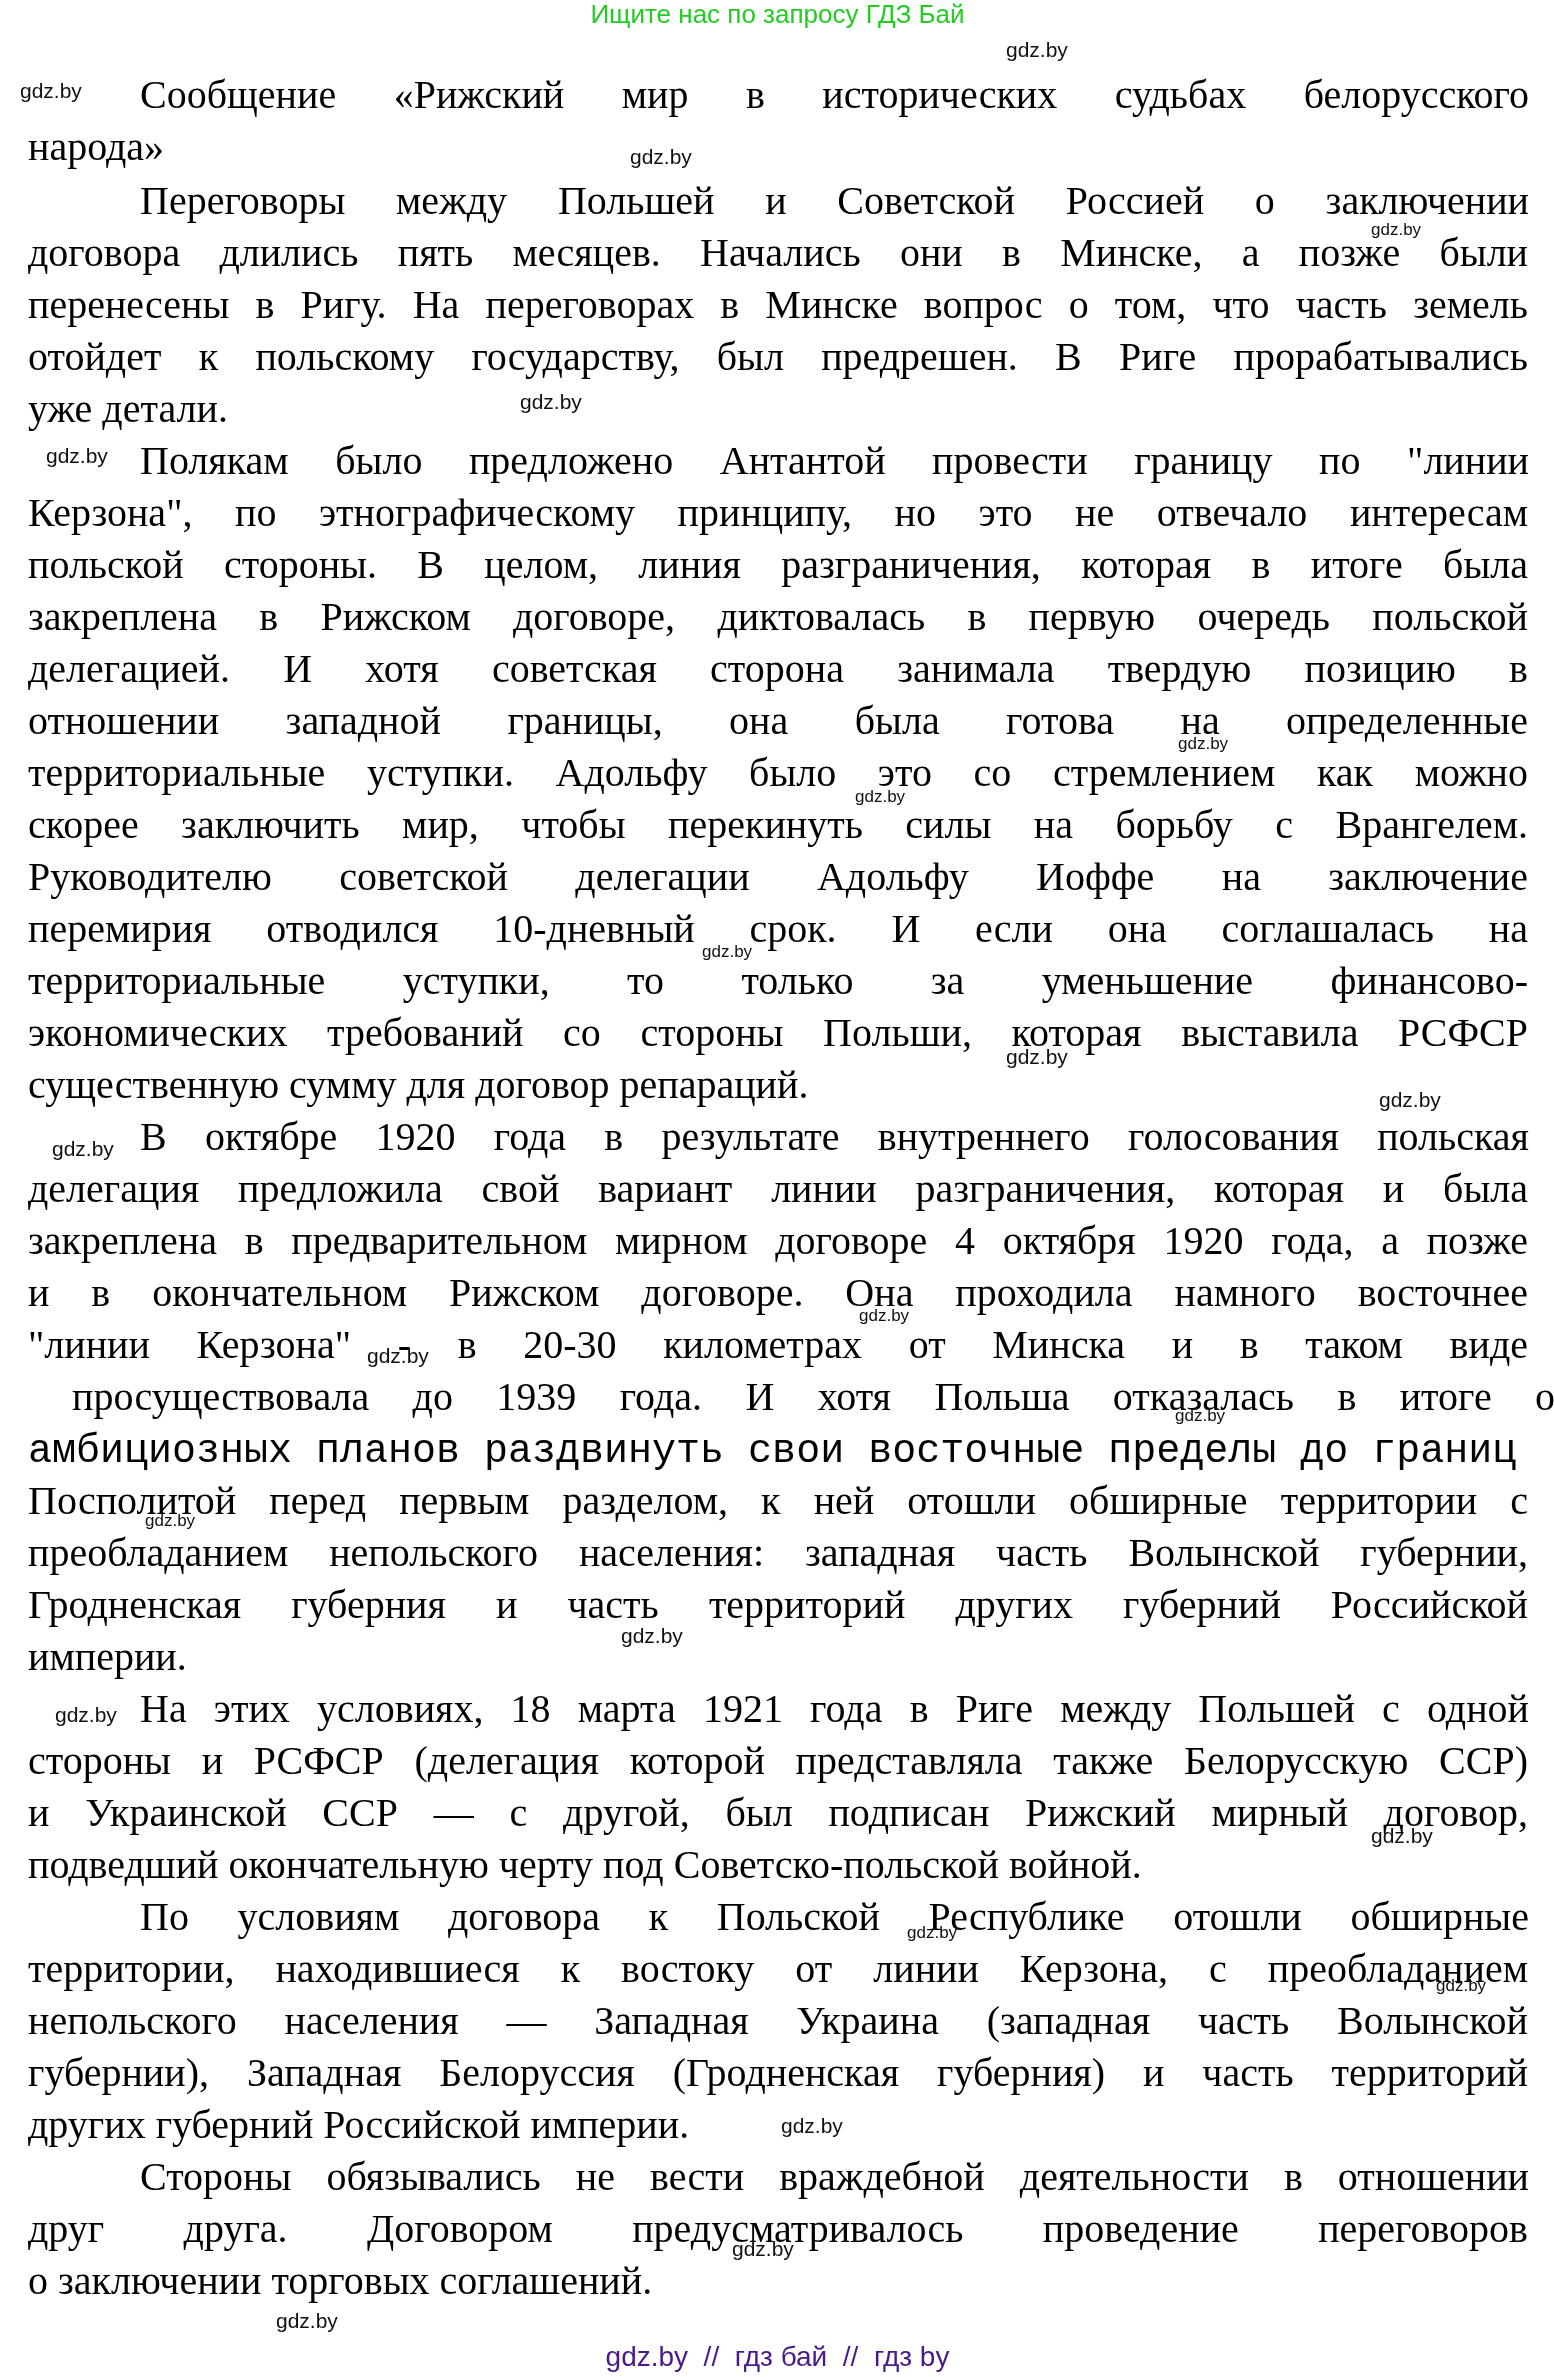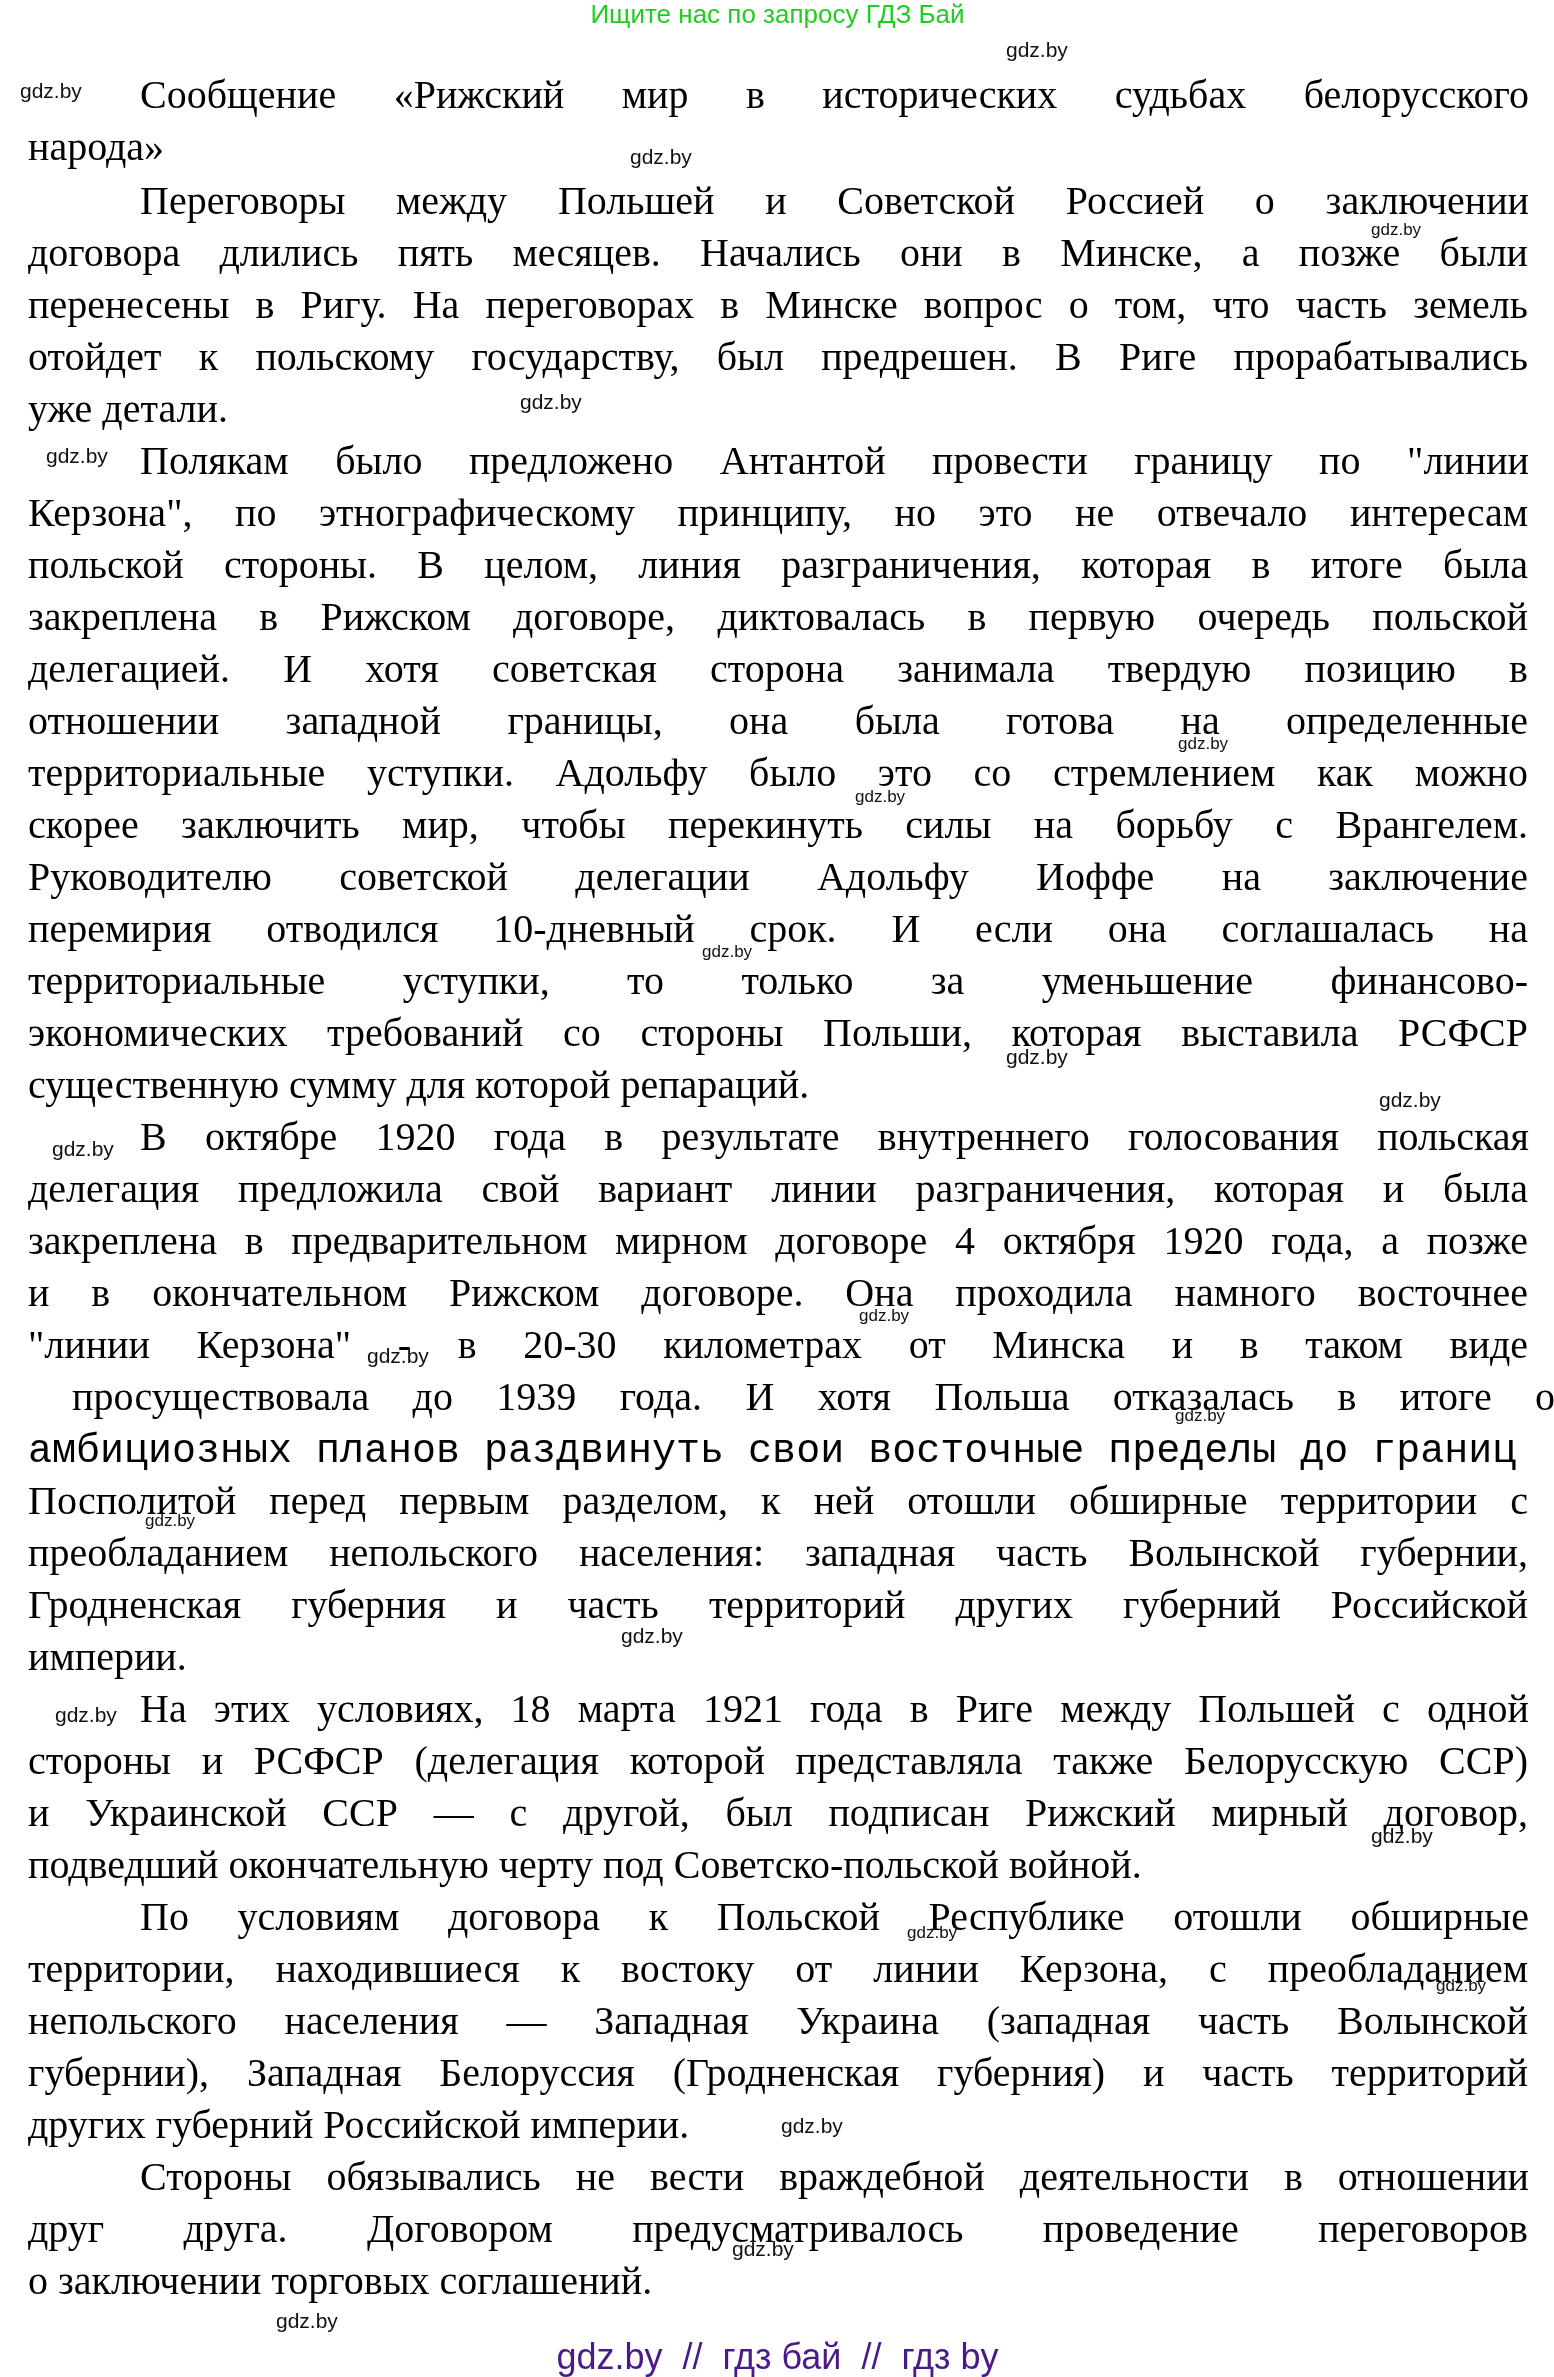--- a/index.html
+++ b/index.html
@@ -5,21 +5,21 @@
   html, body { margin: 0; padding: 0; background: #ffffff; }
   body { width: 1555px; height: 2377px; position: relative; overflow: hidden; }
   .page { position: absolute; left: 0; top: 0; width: 1555px; height: 2147px; }
   .top-banner {
     position: absolute; top: 0; left: 0; width: 1555px; text-align: center;
     font-family: "Liberation Sans", sans-serif; font-size: 26px; color: #22cc22;
     line-height: 28px;
   }
   .bottom-banner {
     position: absolute; top: 2341px; left: 0; width: 1555px; text-align: center;
-    font-family: "Liberation Sans", sans-serif; font-size: 36px; color: #4b1a8a;
+    font-family: "Liberation Sans", sans-serif; font-size: 28px; color: #4b1a8a;
     line-height: 31px; white-space: pre;
   }
   .text {
     position: absolute; left: 28px; width: 1500px;
     font-family: "Liberation Serif", serif; font-size: 40px; color: #000;
     line-height: 52px; text-align: justify; text-align-last: left;
     transform: scaleX(1.0);
   }
   .line {
     display: block; width: 1500px; height: 52px; white-space: nowrap;
@@ -57,21 +57,21 @@
     <span class="line" style="white-space: normal; overflow: hidden;"><span style="white-space: nowrap; word-spacing: 0px;">польской стороны. В целом, линия разграничения, которая в итоге была</span></span>
     <span class="line" style="white-space: normal; overflow: hidden;"><span style="white-space: nowrap; word-spacing: 0px;">закреплена в Рижском договоре, диктовалась в первую очередь польской</span></span>
     <span class="line" style="white-space: normal; overflow: hidden;"><span style="white-space: nowrap; word-spacing: 0px;">делегацией. И хотя советская сторона занимала твердую позицию в</span></span>
     <span class="line" style="white-space: normal; overflow: hidden;"><span style="white-space: nowrap; word-spacing: 0px;">отношении западной границы, она была готова на определенные</span></span>
     <span class="line" style="white-space: normal; overflow: hidden;"><span style="white-space: nowrap; word-spacing: 0px;">территориальные уступки. Адольфу было это со стремлением как можно</span></span>
     <span class="line" style="white-space: normal; overflow: hidden;"><span style="white-space: nowrap; word-spacing: 0px;">скорее заключить мир, чтобы перекинуть силы на борьбу с Врангелем.</span></span>
     <span class="line" style="white-space: normal; overflow: hidden;"><span style="white-space: nowrap; word-spacing: 0px;">Руководителю советской делегации Адольфу Иоффе на заключение</span></span>
     <span class="line" style="white-space: normal; overflow: hidden;"><span style="white-space: nowrap; word-spacing: 0px;">перемирия отводился 10-дневный срок. И если она соглашалась на</span></span>
     <span class="line" style="white-space: normal; overflow: hidden;"><span style="white-space: nowrap; word-spacing: 0px;">территориальные уступки, то только за уменьшение финансово-</span></span>
     <span class="line" style="white-space: normal; overflow: hidden;"><span style="white-space: nowrap; word-spacing: 0px;">экономических требований со стороны Польши, которая выставила РСФСР</span></span>
-    <span class="line last">существенную сумму для которой репараций.</span>
+    <span class="line last">существенную сумму для договор репараций.</span>
   </div>
 
   <div class="text" style="top:1111px;">
     <span class="line indent" style="white-space: normal; overflow: hidden;"><span style="white-space: nowrap; word-spacing: 0px;">В октябре 1920 года в результате внутреннего голосования польская</span></span>
     <span class="line" style="white-space: normal; overflow: hidden;"><span style="white-space: nowrap; word-spacing: 0px;">делегация предложила свой вариант линии разграничения, которая и была</span></span>
     <span class="line" style="white-space: normal; overflow: hidden;"><span style="white-space: nowrap; word-spacing: 0px;">закреплена в предварительном мирном договоре 4 октября 1920 года, а позже</span></span>
     <span class="line" style="white-space: normal; overflow: hidden;"><span style="white-space: nowrap; word-spacing: 0px;">и в окончательном Рижском договоре. Она проходила намного восточнее</span></span>
     <span class="line" style="white-space: normal; overflow: hidden;"><span style="white-space: nowrap; word-spacing: 0px;">"линии Керзона" - в 20-30 километрах от Минска и в таком виде</span></span>
     <span class="line" style="white-space: normal; overflow: hidden; margin-left: 44px;"><span style="white-space: nowrap; word-spacing: 0px;">просуществовала до 1939 года. И хотя Польша отказалась в итоге от</span></span>
     <span class="line" style="white-space: normal; overflow: hidden;"><span style="white-space: nowrap; word-spacing: 0px; font-family: Liberation Mono, monospace;">амбициозных планов раздвинуть свои восточные пределы до границ Речи</span></span>

